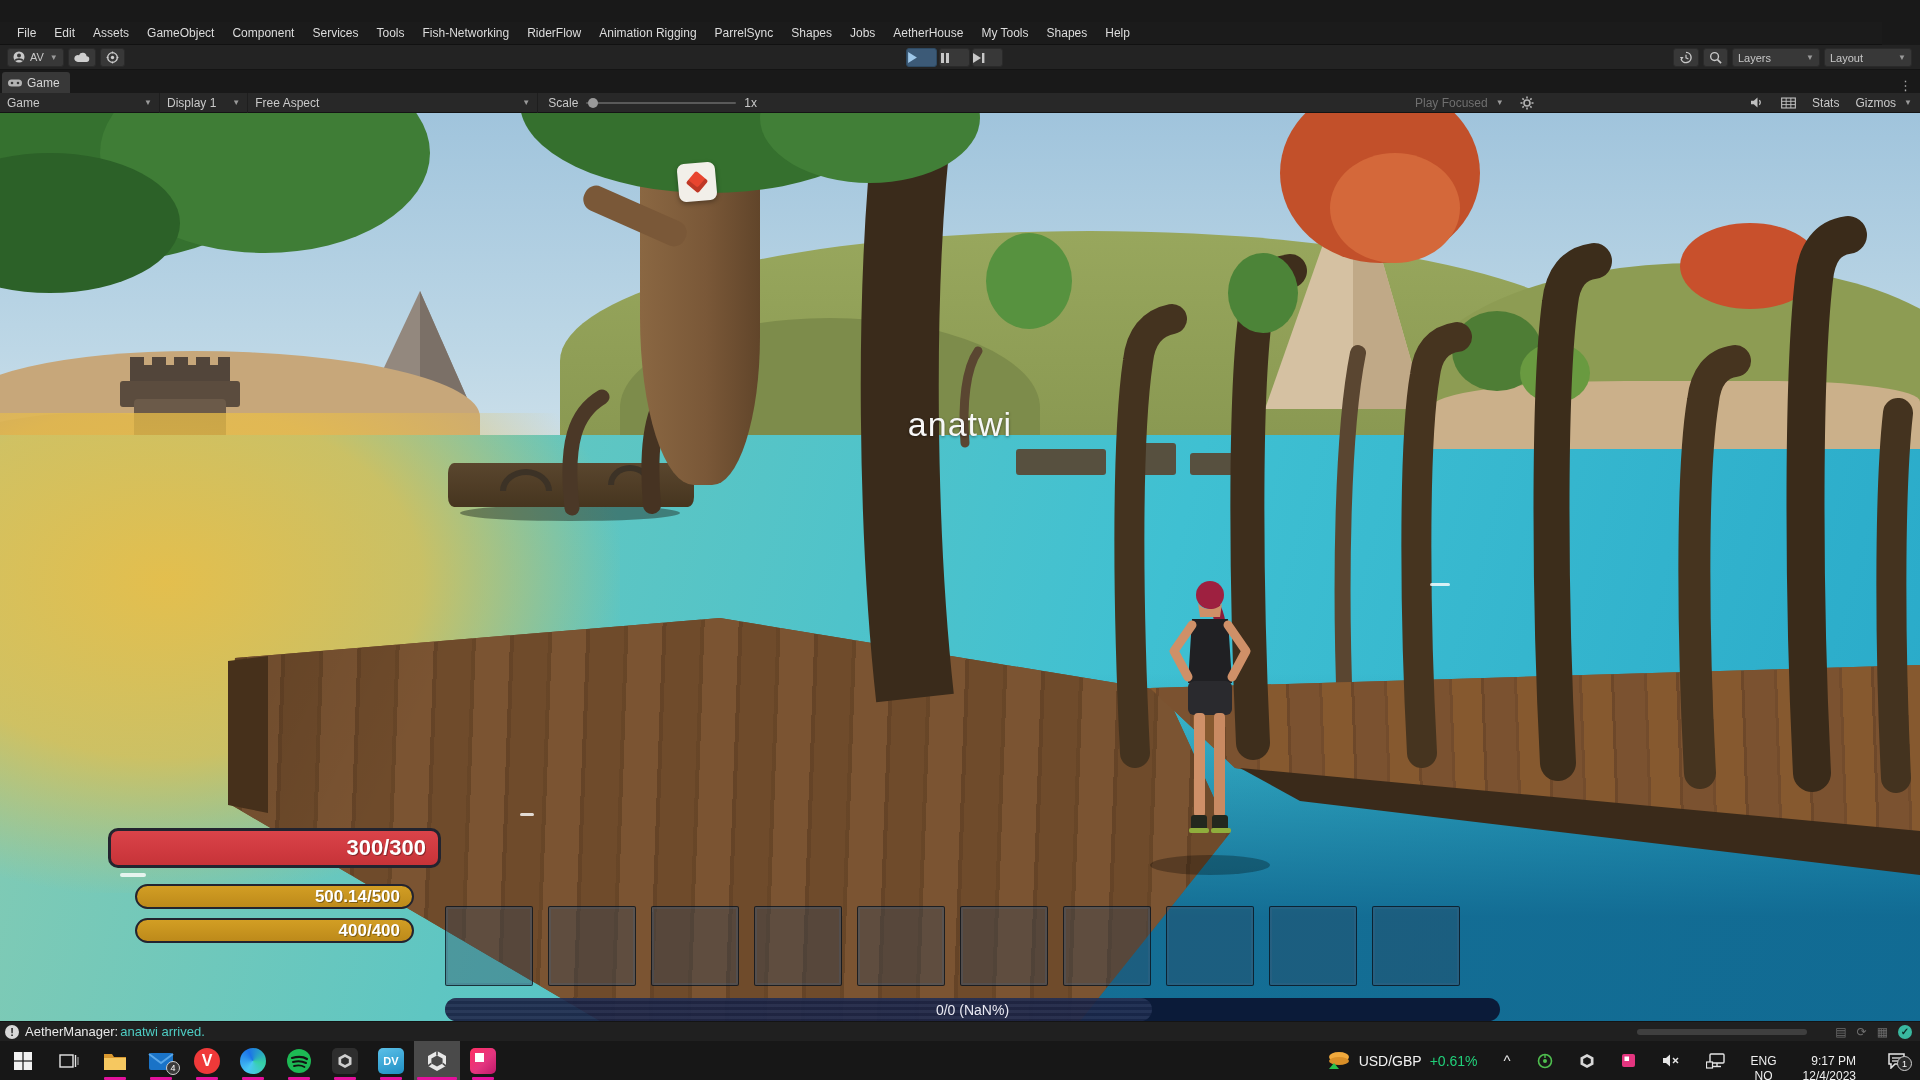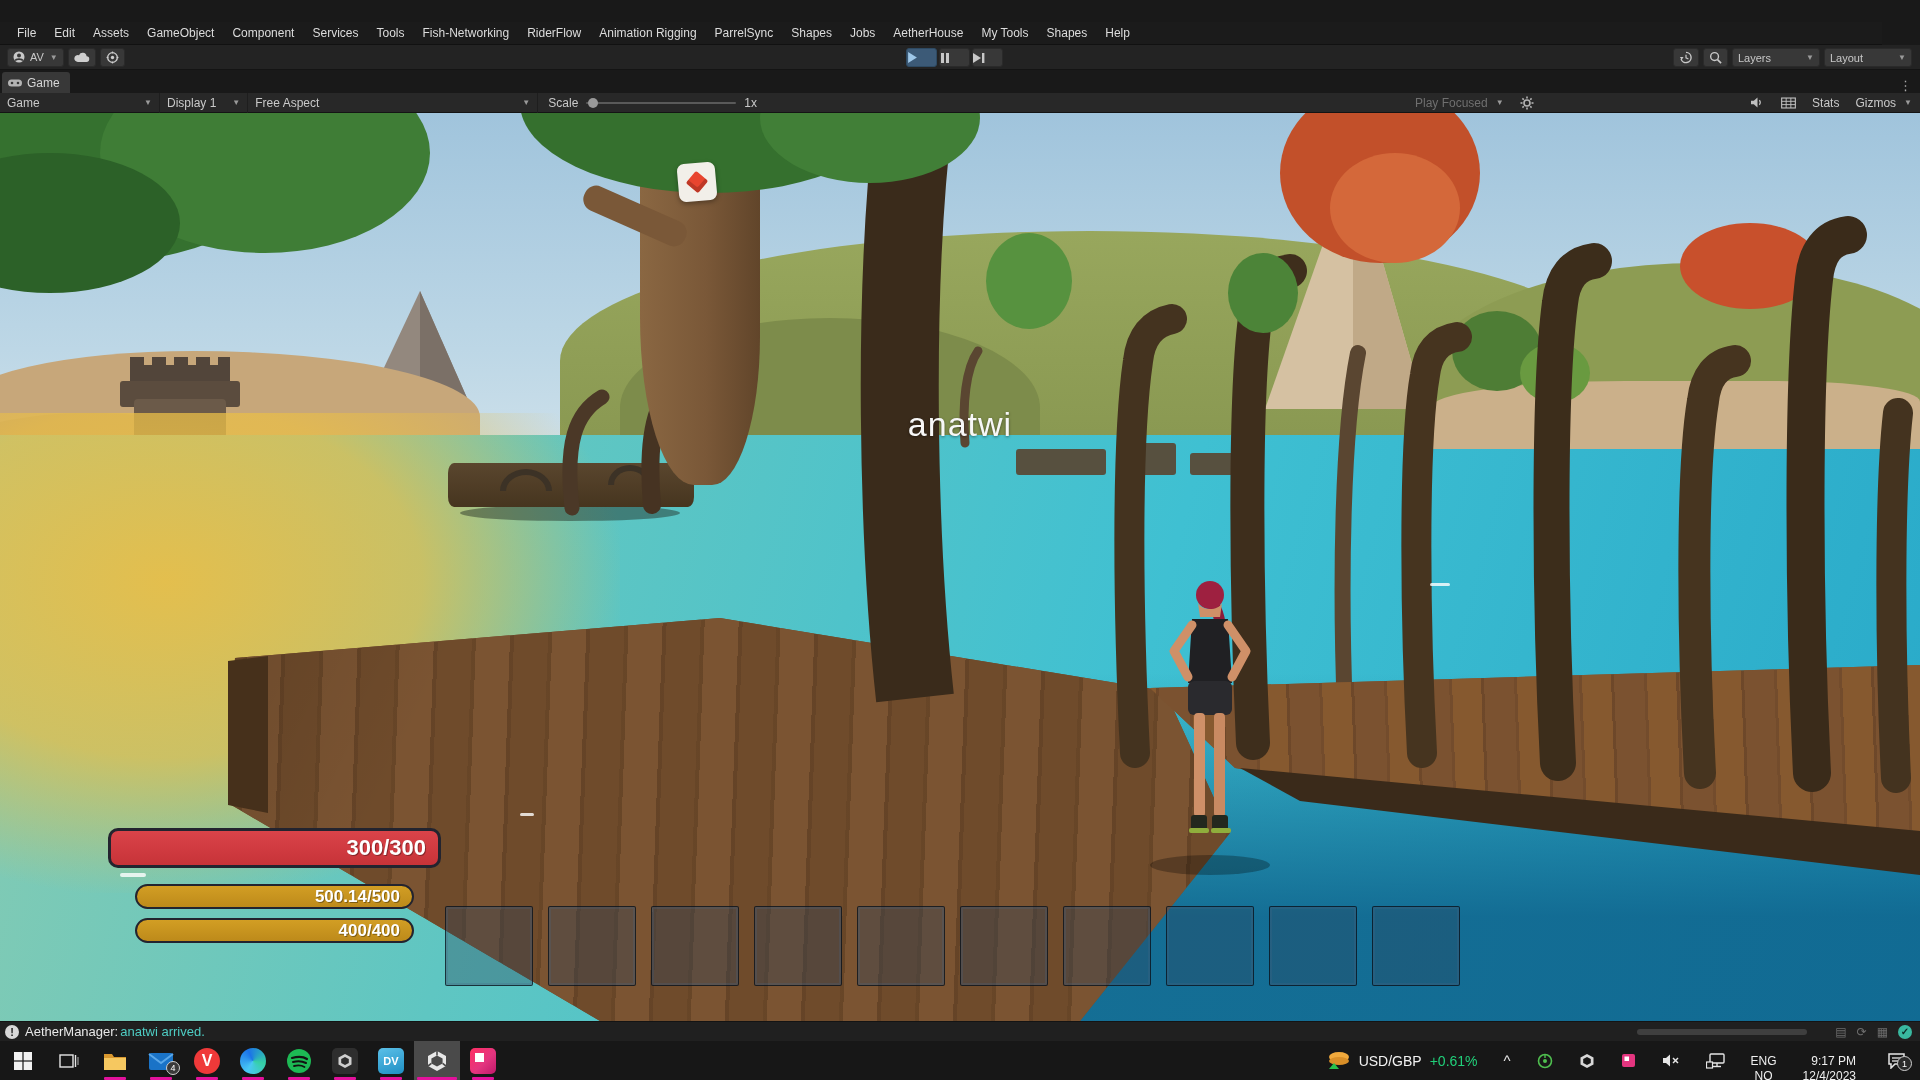--- a/index.html
+++ b/index.html
@@ -446,20 +446,24 @@
       <div class="slot"></div>
       <div class="slot"></div>
       <div class="slot"></div>
       <div class="slot"></div>
       <div class="slot"></div>
       <div class="slot"></div>
       <div class="slot"></div>
       <div class="slot"></div>
       <div class="slot"></div>
     </div>
+    <div class="xpbar">
+      <div class="fill"></div>
+      <span>0/0 (NaN%)</span>
+    </div>
   </div>
 
   <div class="statusbar">
     <span class="info-ic">!</span>
     <span class="msg-prefix">AetherManager:</span>
     <span class="msg-rest">anatwi arrived.</span>
     <div class="status-right">
       <div class="status-progress"></div>
       <span class="s-ic">▤</span>
       <span class="s-ic">⟳</span>

